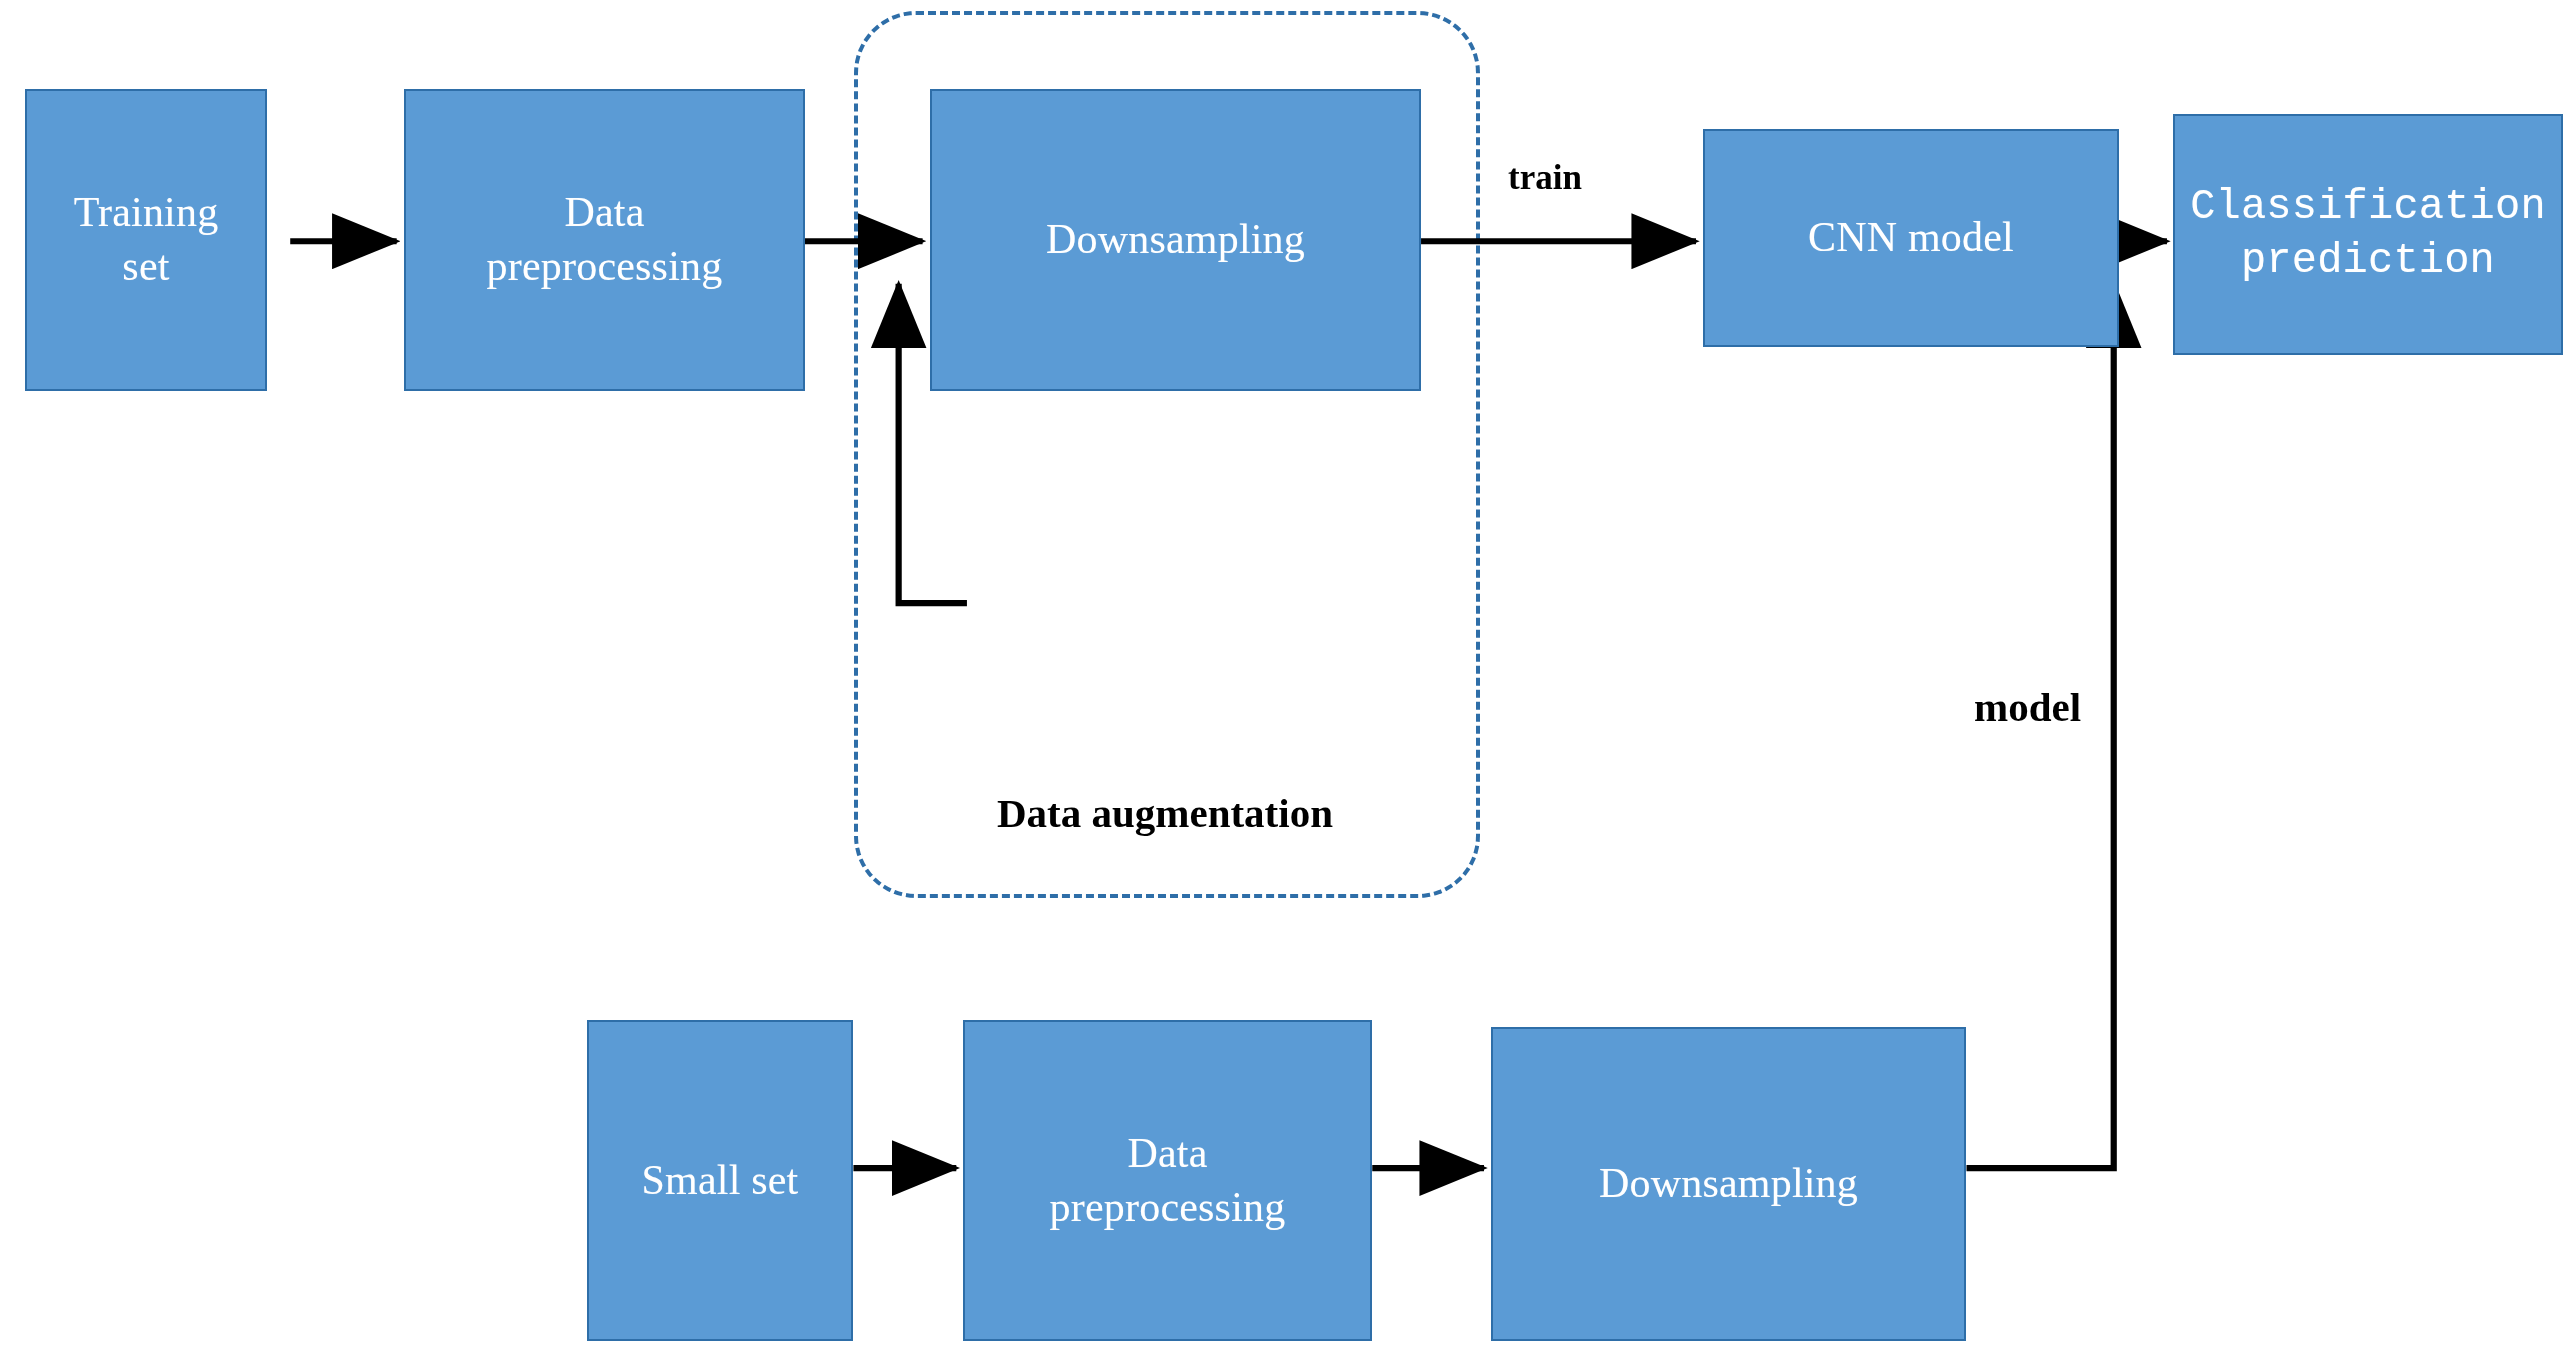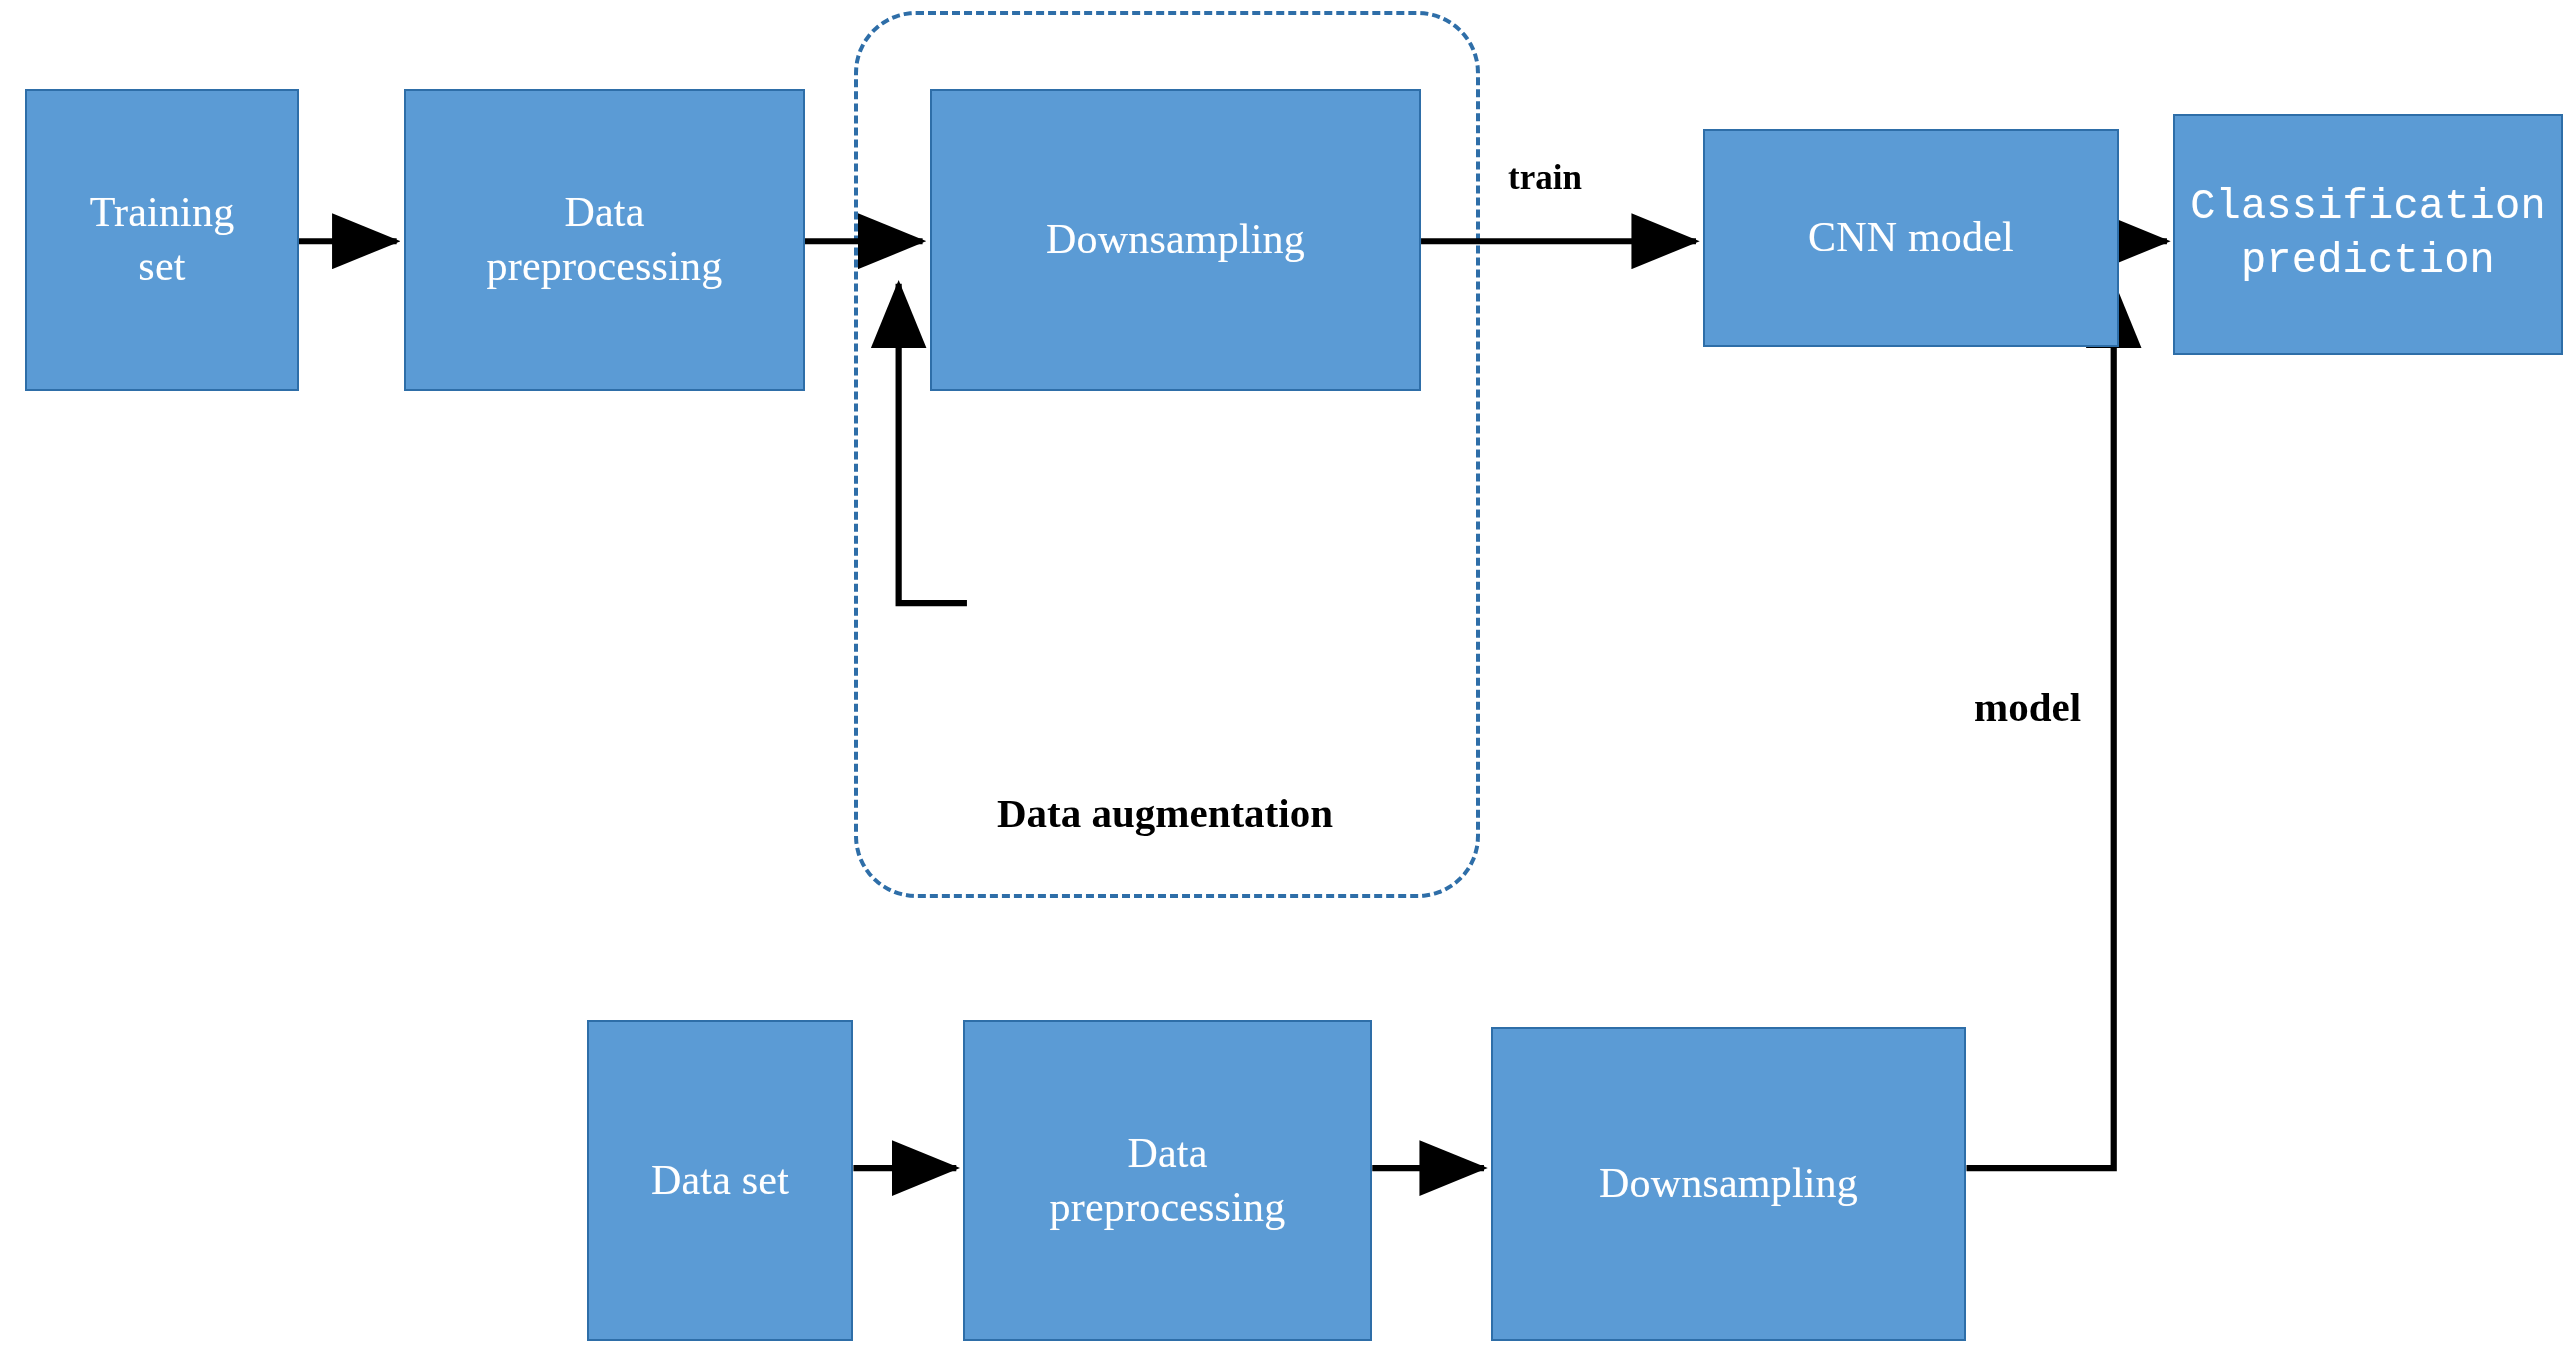--- a/index.html
+++ b/index.html
@@ -92,35 +92,35 @@
 
     <line x1="2312" y1="272" x2="2443" y2="272" stroke="#000000" stroke-width="7" marker-end="url(#arrowhead)"></line>
 
     <line x1="962" y1="1317" x2="1078" y2="1317" stroke="#000000" stroke-width="7" marker-end="url(#arrowhead)"></line>
 
     <line x1="1547" y1="1317" x2="1673" y2="1317" stroke="#000000" stroke-width="7" marker-end="url(#arrowhead)"></line>
 
     <polyline points="2217,1317 2383,1317 2383,320" fill="none" stroke="#000000" stroke-width="7" marker-end="url(#arrowhead)"></polyline>
   </svg>
 
-  <div class="node-box" style="left:25px; top:89px; width:274px; height:302px;">Training
+  <div class="node-box" style="left:25px; top:89px; width:242px; height:302px;">Training
 set</div>
 
   <div class="node-box" style="left:404px; top:89px; width:401px; height:302px;">Data
 preprocessing</div>
 
   <div class="node-box" style="left:930px; top:89px; width:491px; height:302px;">Downsampling</div>
 
 
   <div class="node-box" style="left:1703px; top:129px; width:416px; height:218px;">CNN model</div>
 
   <div class="node-box" style="left:2173px; top:114px; width:390px; height:241px;font-family:Liberation Mono, monospace;">Classification
 prediction</div>
 
-  <div class="node-box" style="left:587px; top:1020px; width:266px; height:321px;">Data set</div>
+  <div class="node-box" style="left:587px; top:1020px; width:266px; height:321px;">Small set</div>
 
   <div class="node-box" style="left:963px; top:1020px; width:409px; height:321px;">Data
 preprocessing</div>
 
   <div class="node-box" style="left:1491px; top:1027px; width:475px; height:314px;">Downsampling</div>
 
   <div class="group-caption" style="left:956px; top:789px;margin-left:41px;">Data augmentation</div>
 
   <div class="edge-label" style="left:1508px; top:158px; font-size:35px;">train</div>
 

